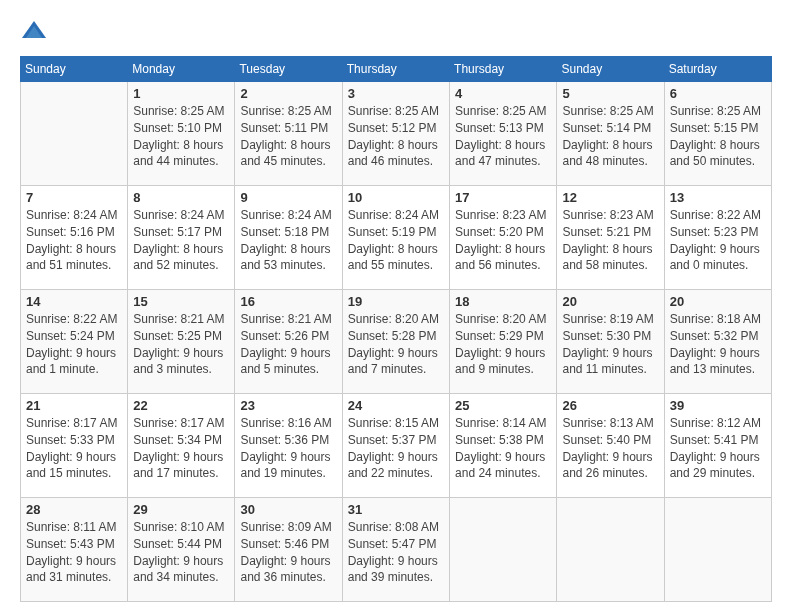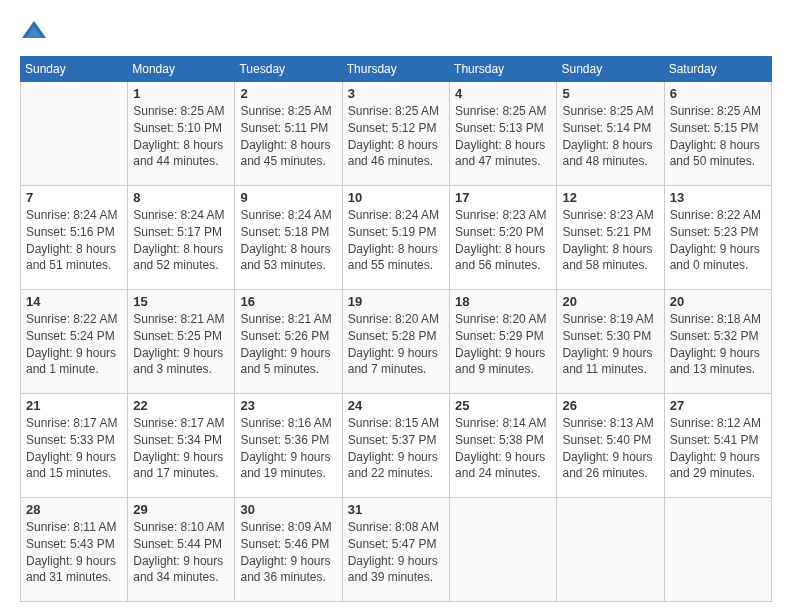--- a/index.html
+++ b/index.html
@@ -239,21 +239,21 @@
           </td>
           <td>
             <span class="day-number">25</span>
             <div class="day-info">Sunrise: 8:14 AM<br>Sunset: 5:38 PM<br>Daylight: 9 hours<br>and 24 minutes.</div>
           </td>
           <td>
             <span class="day-number">26</span>
             <div class="day-info">Sunrise: 8:13 AM<br>Sunset: 5:40 PM<br>Daylight: 9 hours<br>and 26 minutes.</div>
           </td>
           <td>
-            <span class="day-number">27</span>
+            <span class="day-number">39</span>
             <div class="day-info">Sunrise: 8:12 AM<br>Sunset: 5:41 PM<br>Daylight: 9 hours<br>and 29 minutes.</div>
           </td>
         </tr>
         <tr>
           <td>
             <span class="day-number">28</span>
             <div class="day-info">Sunrise: 8:11 AM<br>Sunset: 5:43 PM<br>Daylight: 9 hours<br>and 31 minutes.</div>
           </td>
           <td>
             <span class="day-number">29</span>

